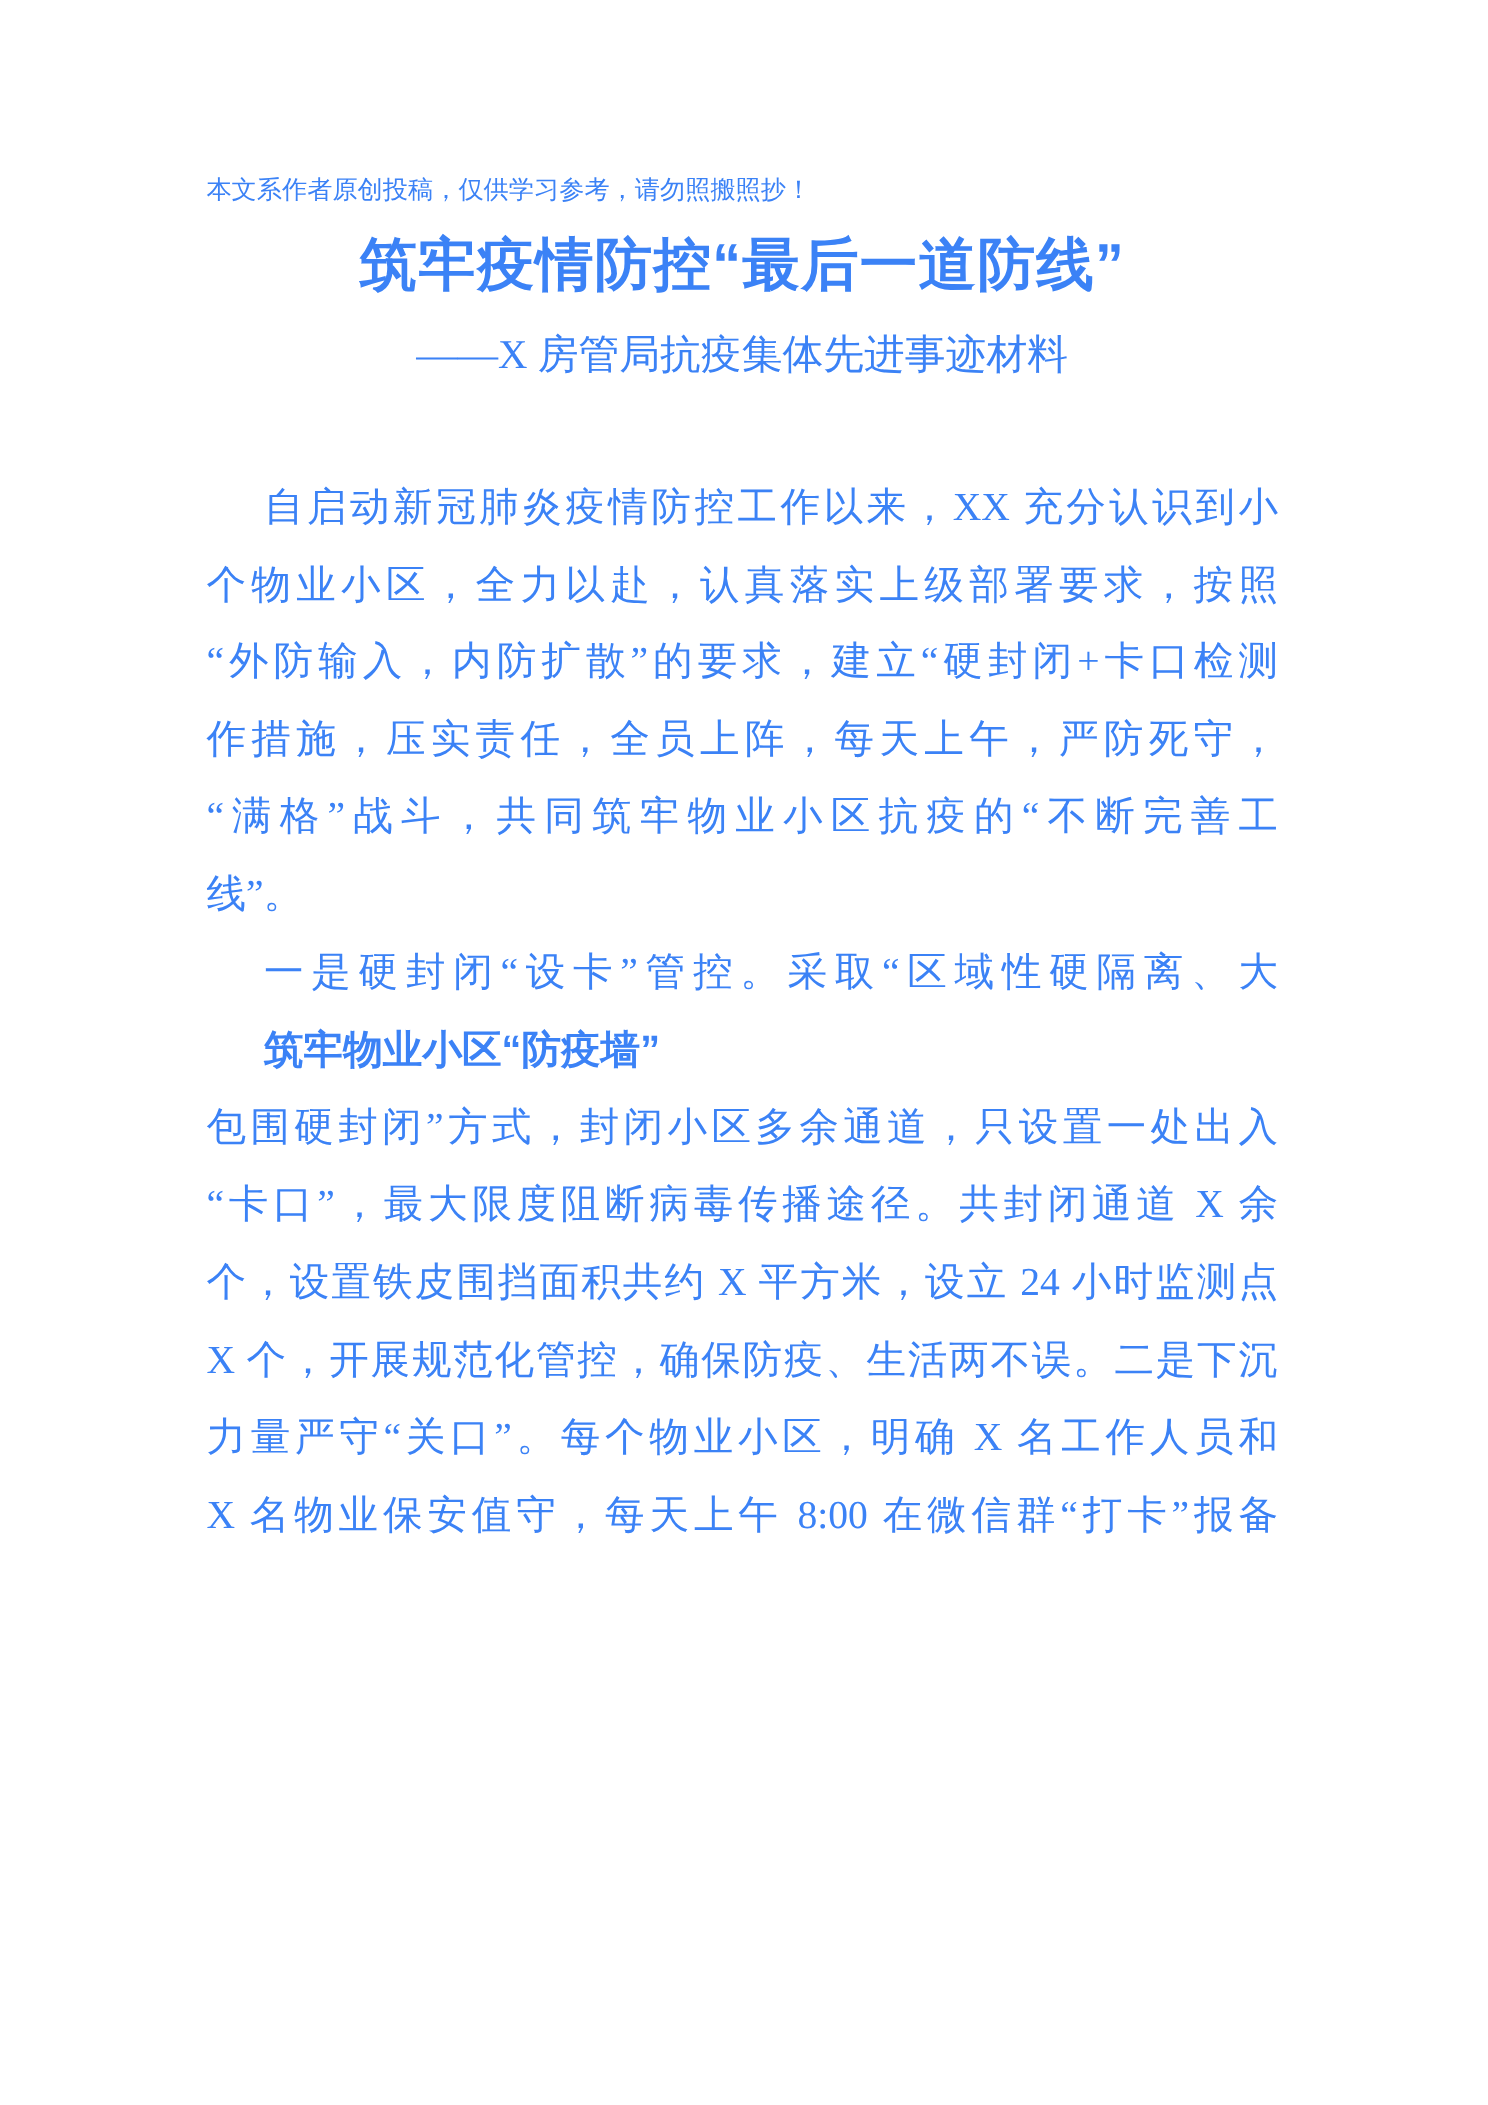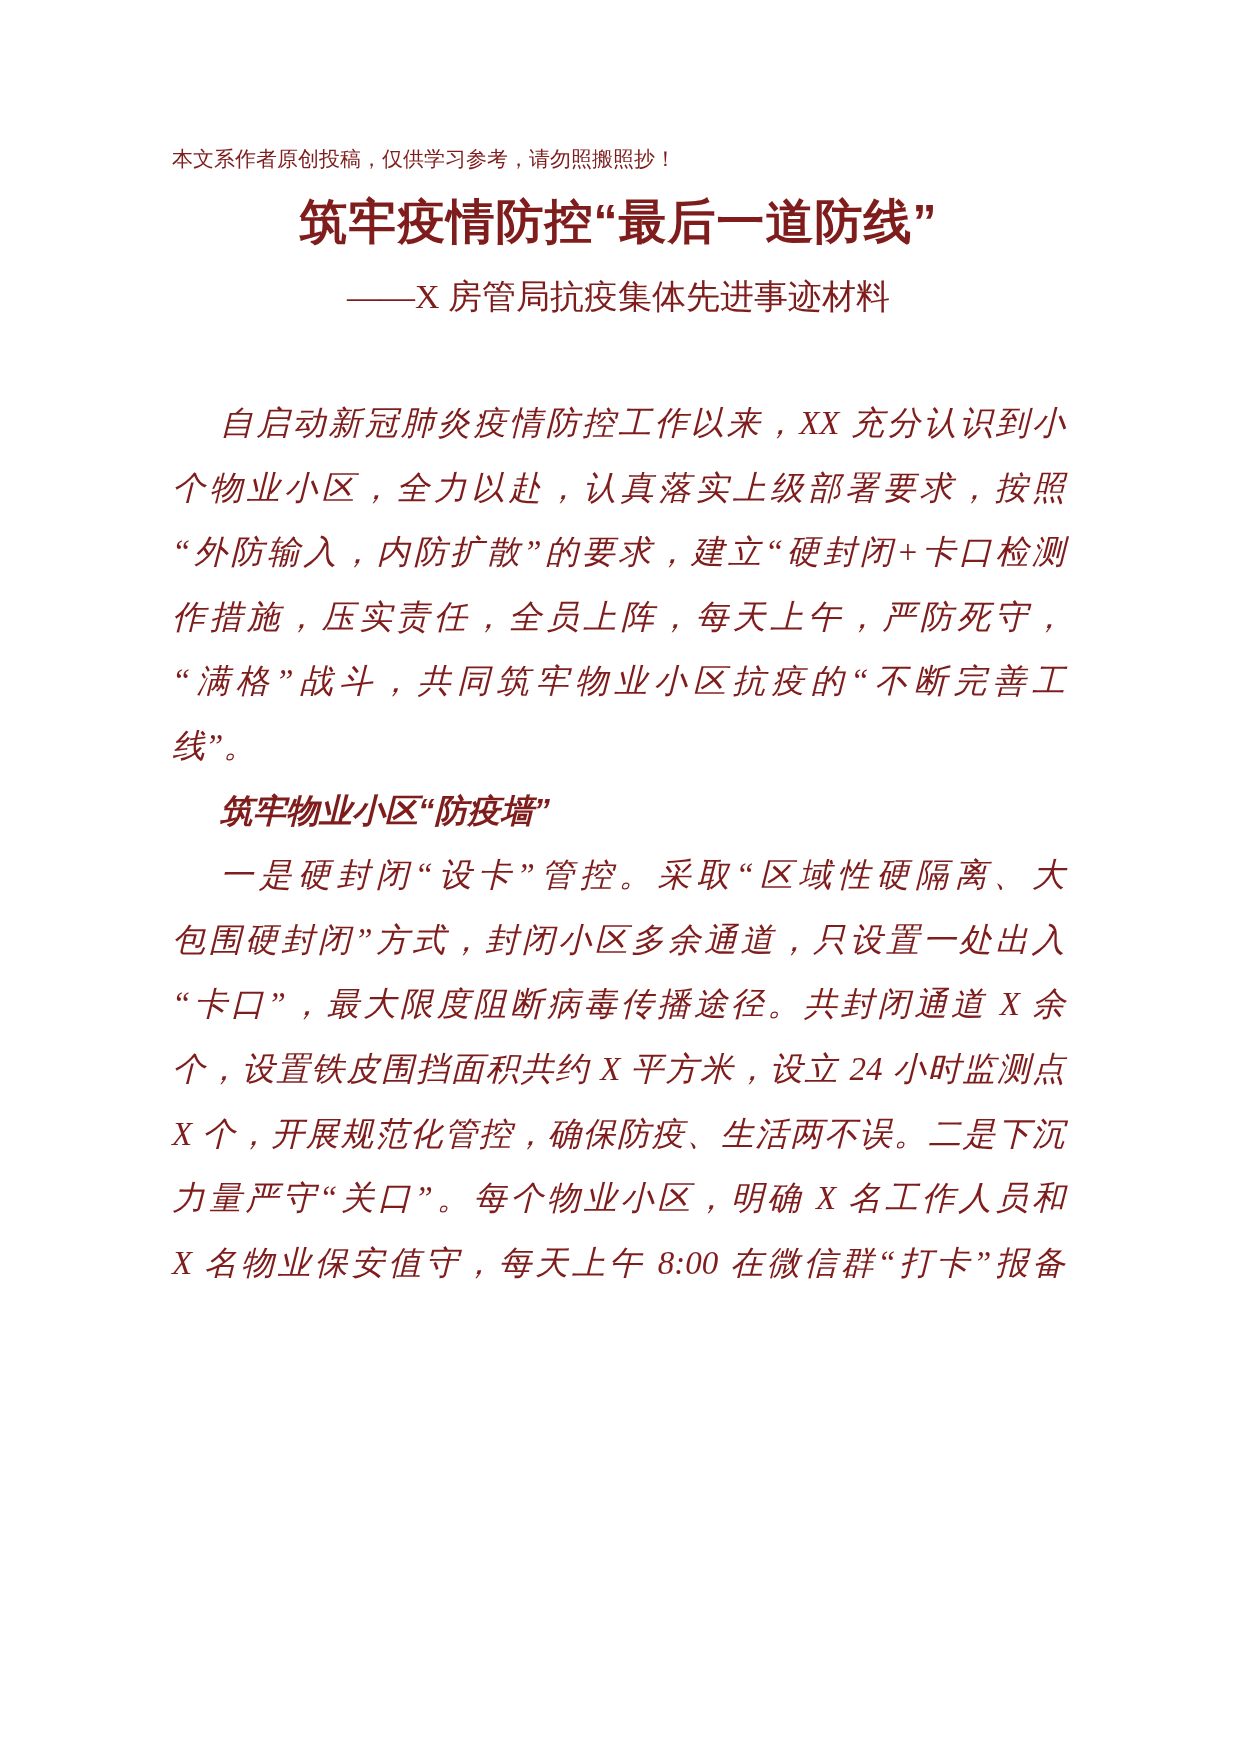--- a/index.html
+++ b/index.html
@@ -1,21 +1,21 @@
 <!DOCTYPE html>
 <html><head>
 <meta charset="utf-8">
 <style>
   html, body { margin: 0; padding: 0; background: #e8e8e8; }
   .page {
     width: 1240px;
     height: 1754px;
     margin: 0 auto;
     background: #ffffff;
-    color: #7f1d1d;
+    color: #3b82f6;
     position: relative;
     box-sizing: border-box;
     padding: 146px 175px 0 172px;
     font-family: "Liberation Serif", "DejaVu Serif", serif;
     overflow: hidden;
   }
   .note {
     font-family: "Liberation Sans", "DejaVu Sans", sans-serif;
     font-size: 21px;
     line-height: 26px;
@@ -37,21 +37,20 @@
     line-height: 52px;
   }
   .doc-body {
     margin-top: 68px;
     font-size: 33px;
   }
   .line {
     line-height: 64.6px;
     text-align: justify;
     white-space: normal;
-    font-style: italic;
   }
   .line.just { text-align-last: justify; }
   .line.indent { text-indent: 48px; }
   .line.heading {
     font-family: "Liberation Sans", "DejaVu Sans", sans-serif;
     font-weight: 700;
   }
 </style>
 </head>
 <body>
@@ -66,22 +65,22 @@
 
   <div class="subtitle">——X 房管局抗疫集体先进事迹材料</div>
 
   <div class="doc-body">
       <div class="line indent just">自启动新冠肺炎疫情防控工作以来，XX 充分认识到小</div>
       <div class="line just">个物业小区，全力以赴，认真落实上级部署要求，按照</div>
       <div class="line just">“外防输入，内防扩散”的要求，建立“硬封闭+卡口检测</div>
       <div class="line just">作措施，压实责任，全员上阵，每天上午，严防死守，</div>
       <div class="line just">“满格”战斗，共同筑牢物业小区抗疫的“不断完善工</div>
       <div class="line">线”。</div>
+      <div class="line indent just">一是硬封闭“设卡”管控。采取“区域性硬隔离、大</div>
       <div class="line heading indent">筑牢物业小区“防疫墙”</div>
-      <div class="line indent just">一是硬封闭“设卡”管控。采取“区域性硬隔离、大</div>
       <div class="line just">包围硬封闭”方式，封闭小区多余通道，只设置一处出入</div>
       <div class="line just">“卡口”，最大限度阻断病毒传播途径。共封闭通道 X 余</div>
       <div class="line just">个，设置铁皮围挡面积共约 X 平方米，设立 24 小时监测点</div>
       <div class="line just">X 个，开展规范化管控，确保防疫、生活两不误。二是下沉</div>
       <div class="line just">力量严守“关口”。每个物业小区，明确 X 名工作人员和</div>
       <div class="line just">X 名物业保安值守，每天上午 8:00 在微信群“打卡”报备</div>
     </div>
 
 </div>
 

